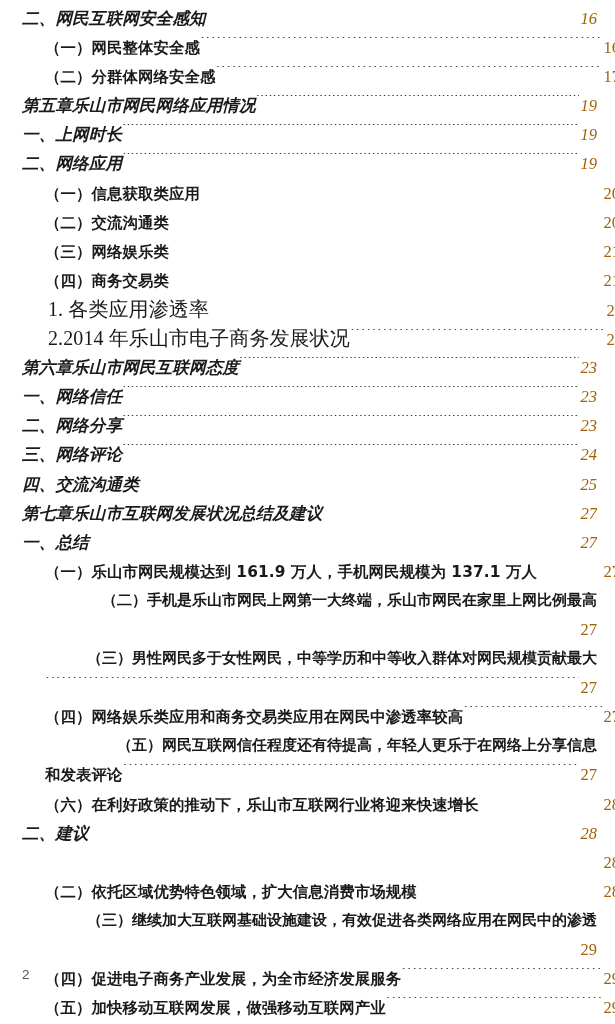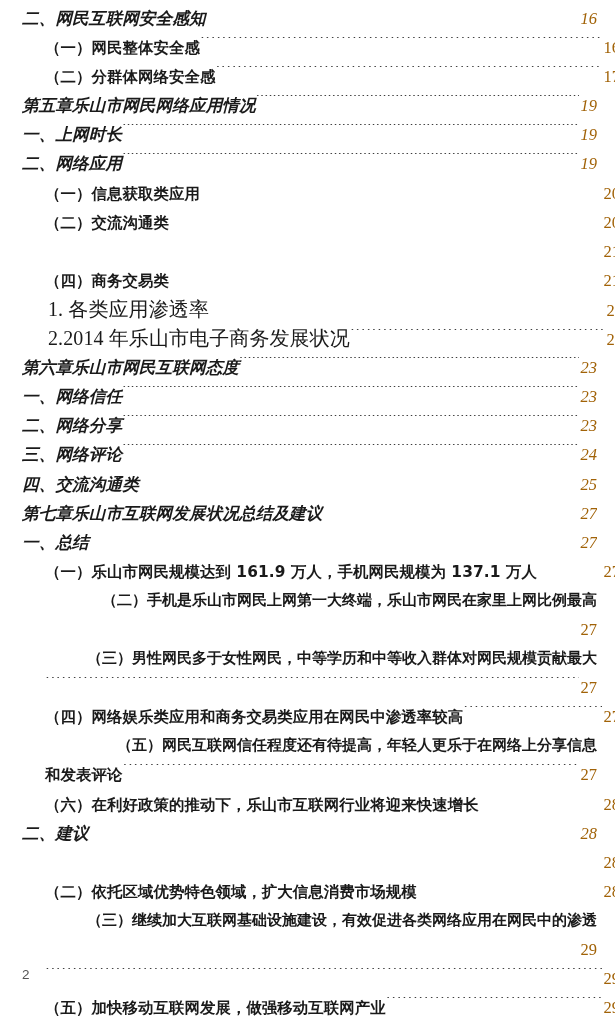--- a/index.html
+++ b/index.html
@@ -197,20 +197,21 @@
       </li>
       <li class="toc-entry lvl-sub">
         <div class="toc-line">
           <span class="toc-label">（二）交流沟通类</span>
           <span class="leader"></span>
           <span class="pageno">20</span>
         </div>
       </li>
       <li class="toc-entry lvl-sub">
         <div class="toc-line">
+          <span class="toc-label">（三）网络娱乐类</span>
           <span class="leader"></span>
           <span class="pageno">21</span>
         </div>
       </li>
       <li class="toc-entry lvl-sub">
         <div class="toc-line">
           <span class="toc-label">（四）商务交易类</span>
           <span class="leader"></span>
           <span class="pageno">21</span>
         </div>
@@ -346,20 +347,21 @@
       <li class="toc-entry lvl-sub">
         <div class="toc-line-wrap1">（三）继续加大互联网基础设施建设，有效促进各类网络应用在网民中的渗透</div>
         <div class="toc-line-cont">
           <span class="toc-label"></span>
           <span class="leader"></span>
           <span class="pageno">29</span>
         </div>
       </li>
       <li class="toc-entry lvl-sub">
         <div class="toc-line">
+          <span class="toc-label">（四）促进电子商务产业发展，为全市经济发展服务</span>
           <span class="leader"></span>
           <span class="pageno">29</span>
         </div>
       </li>
       <li class="toc-entry lvl-sub">
         <div class="toc-line">
           <span class="toc-label">（五）加快移动互联网发展，做强移动互联网产业</span>
           <span class="leader"></span>
           <span class="pageno">29</span>
         </div>

